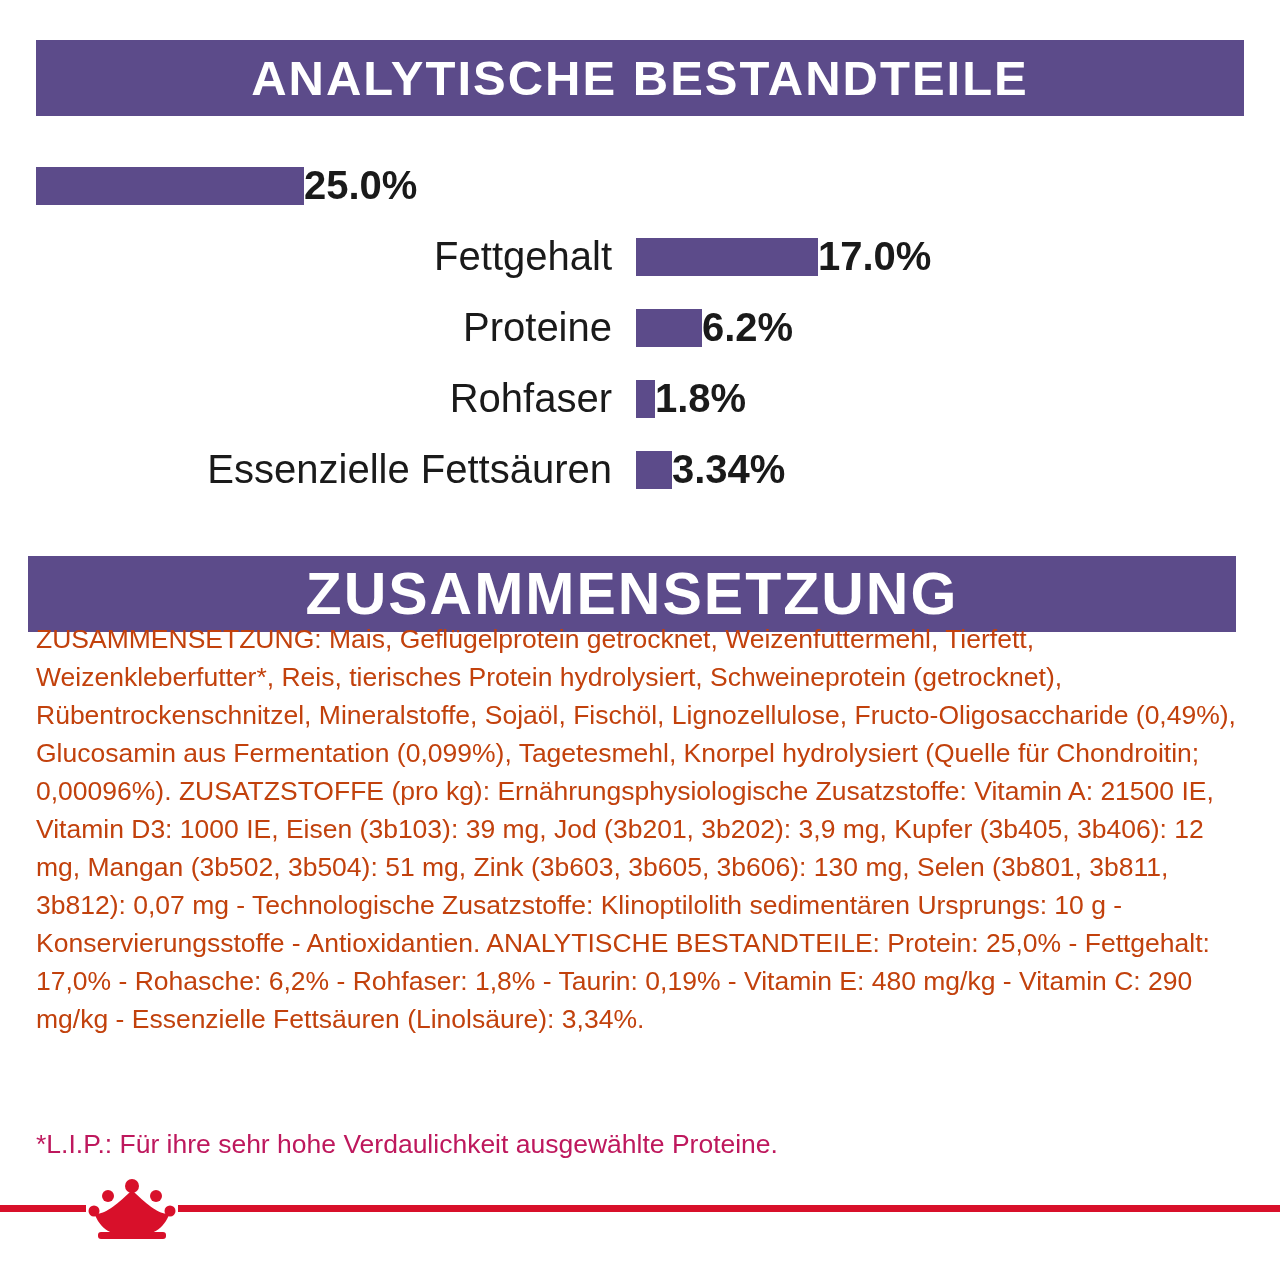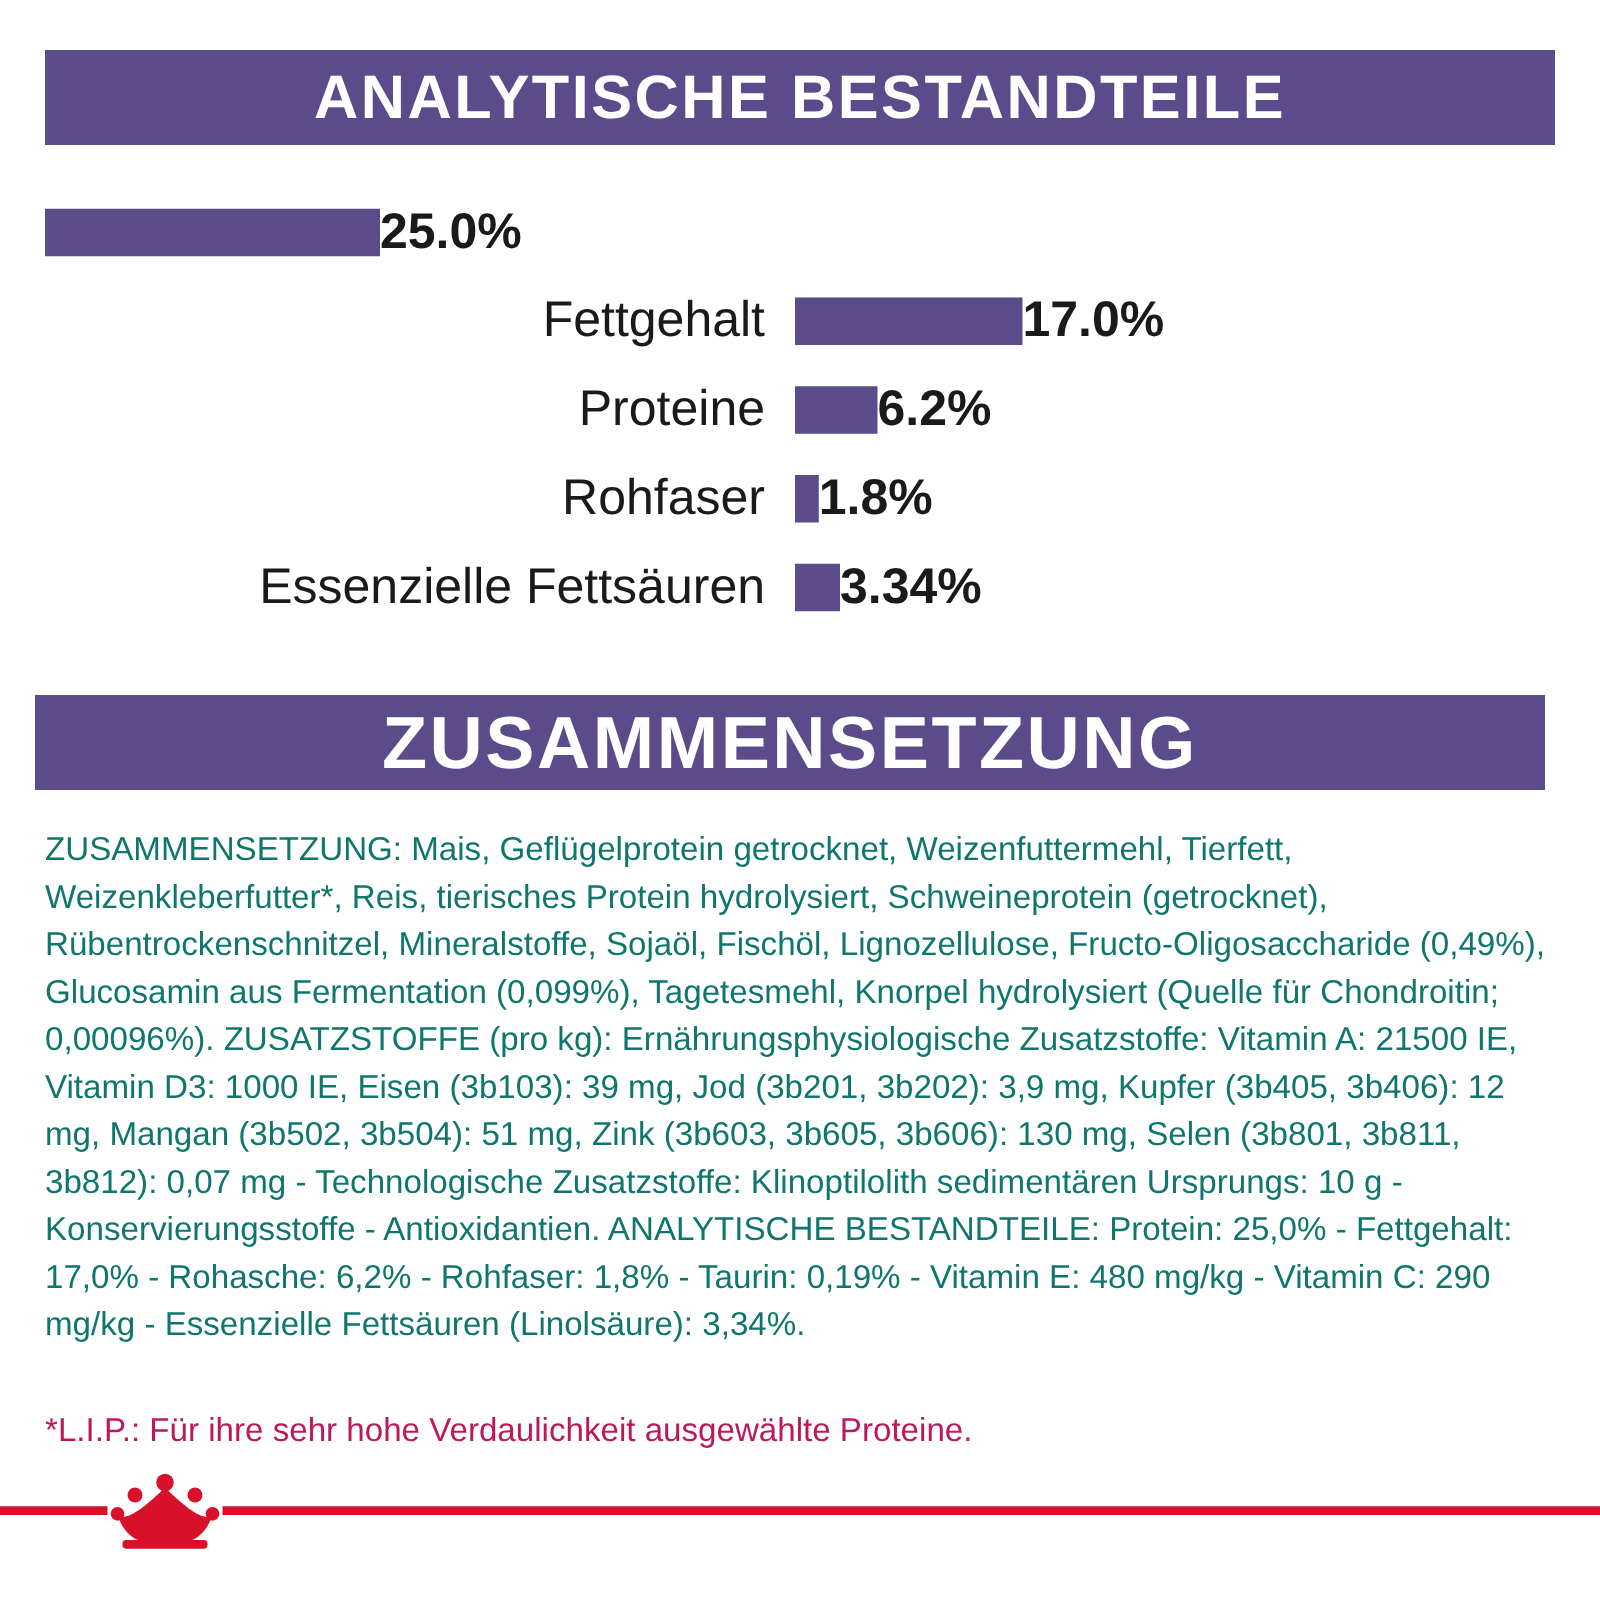--- a/index.html
+++ b/index.html
@@ -82,25 +82,25 @@
     font-size: 40px;
     font-weight: bold;
     color: #1a1a1a;
     white-space: nowrap;
   }
 
   
   #composition-text {
     position: absolute;
     left: 36px;
-    top: 660px;
+    top: 620px;
     width: 1212px;
     font-size: 26.5px;
     line-height: 38px;
-    color: #0f766e;
+    color: #c2410c;
     text-align: left;
   }
   #lip-note {
     position: absolute;
     left: 36px;
     top: 1125px;
     width: 1200px;
     font-size: 26.5px;
     line-height: 38px;
     color: #be185d;

